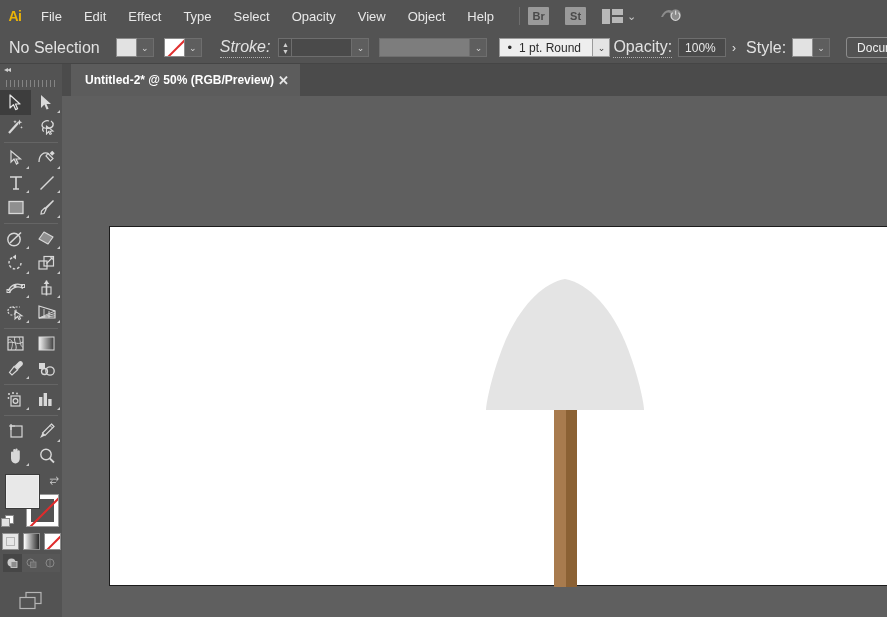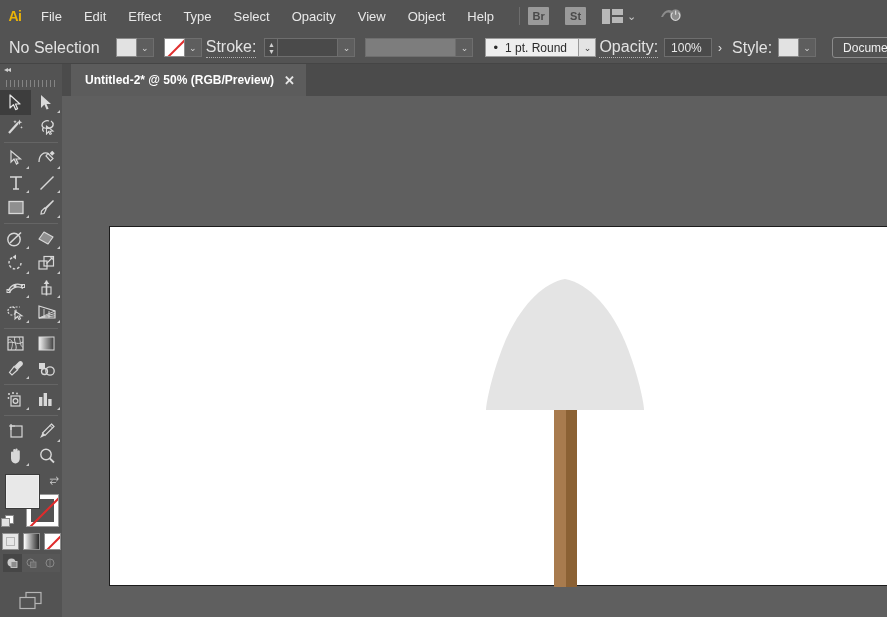--- a/index.html
+++ b/index.html
@@ -107,21 +107,21 @@
 
   
   .tabbar {
     position: absolute; top: 64px; left: 62px; width: 825px; height: 32px;
     background: #4b4b4b;
   }
   .doc-tab {
     position: absolute; left: 9px; top: 0; height: 32px;
     padding: 0 11px 0 14px;
     background: #5c5c5c;
-    display: flex; align-items: center; gap: 10px;
+    display: flex; align-items: center; gap: 4px;
   }
   .doc-tab .title { color: #ffffff; font-size: 12px; font-weight: bold; white-space: nowrap; }
   .doc-tab .x { color: #e6e6e6; font-size: 13px; font-weight: bold; line-height: 1; }
 
   
   .toolbar {
     position: absolute; top: 64px; left: 0; width: 62px; height: 553px;
     background: #535353;
   }
   .tb-head { height: 12px; position: relative; }
@@ -271,21 +271,21 @@
     <div style="display:flex;align-items:center;">
       <div class="swatch"></div>
       <div class="dd-arrow">⌄</div>
     </div>
 
     <div style="display:flex;align-items:center;margin-left:10px;">
       <div class="swatch none"></div>
       <div class="dd-arrow">⌄</div>
     </div>
 
-    <div class="cb-label dotted" style="margin-left:4px;">Stroke:</div>
+    <div class="cb-label dotted" style="margin-left:18px;font-style:italic;">Stroke:</div>
 
     <div style="display:flex;align-items:center;margin-left:8px;">
       <div class="stepper">
         <span>▲</span>
           <span>▼</span>
       </div>
       <div class="field-dark" style="width:60px;"></div>
       <div class="dd-arrow">⌄</div>
     </div>
 

